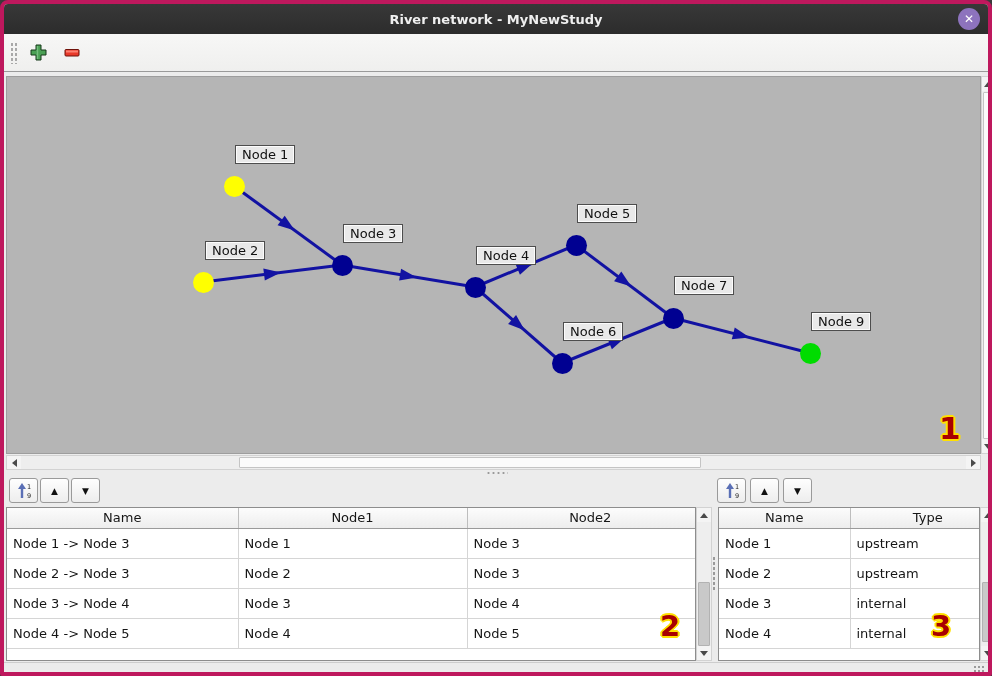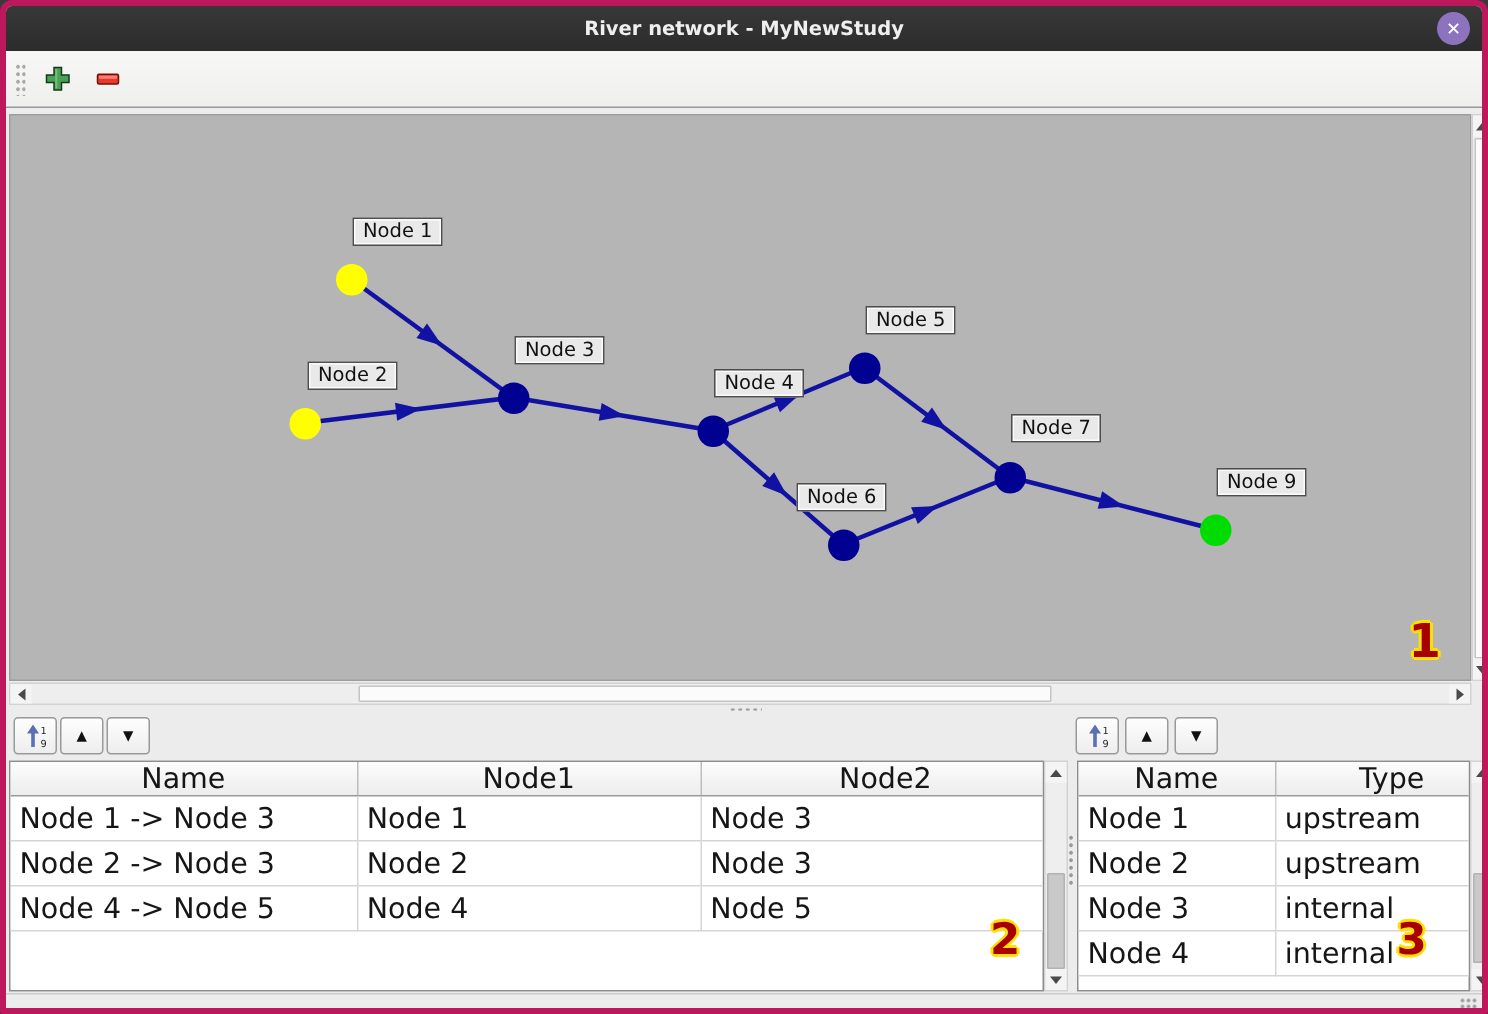--- a/index.html
+++ b/index.html
@@ -61,21 +61,21 @@
     background-image:radial-gradient(#9a9a9a 1px, transparent 1.3px); background-size:4px 5px; }
   
   .mini-btn {
     position:absolute; width:29px; height:25px; top:474px;
     background:linear-gradient(#fefefe,#ededed); border:1px solid #9a9a9a; border-radius:3px;
     display:flex; align-items:center; justify-content:center; font-size:9px; color:#111;
     cursor:pointer;
   }
   
   .table-wrap { position:absolute; top:503px; height:154px; background:#fff; border:1px solid #8d8d8d; overflow:hidden; }
-  table { border-collapse:collapse; table-layout:fixed; width:100%; font-size:19px; color:#161616; }
+  table { border-collapse:collapse; table-layout:fixed; width:100%; font-size:13px; color:#161616; }
   th {
     height:20px; font-weight:normal; text-align:center;
     background:linear-gradient(#fcfcfc,#ededed);
     border-right:1px solid #bdbdbd; border-bottom:1px solid #9a9a9a;
   }
   td { height:30px; padding-left:6px; border-right:1px solid #d5d5d5; border-bottom:1px solid #d5d5d5; background:#fff; }
   th:last-child, td:last-child { border-right:none; }
   
   #statusbar { position:absolute; left:0; top:658px; width:100%; height:18px; background:#ececec; border-top:1px solid #cdcdcd; }
   #resize-grip { position:absolute; right:3px; bottom:3px; width:12px; height:12px;
@@ -136,21 +136,21 @@
       <div class="node-label" style="left: 228px; top: 68px;">Node 1</div>
       <div class="node-dot" style="left: 185.5px; top: 194.5px; background: rgb(255, 255, 0);"></div>
       <div class="node-label" style="left: 198px; top: 164px;">Node 2</div>
       <div class="node-dot" style="left: 324.5px; top: 177.5px; background: rgb(0, 0, 145);"></div>
       <div class="node-label" style="left: 336px; top: 147px;">Node 3</div>
       <div class="node-dot" style="left: 457.5px; top: 199.5px; background: rgb(0, 0, 145);"></div>
       <div class="node-label" style="left: 469px; top: 169px;">Node 4</div>
       <div class="node-dot" style="left: 558.5px; top: 157.5px; background: rgb(0, 0, 145);"></div>
       <div class="node-label" style="left: 570px; top: 127px;">Node 5</div>
       <div class="node-dot" style="left: 544.5px; top: 275.5px; background: rgb(0, 0, 145);"></div>
-      <div class="node-label" style="left: 524px; top: 245px;">Node 6</div>
+      <div class="node-label" style="left: 556px; top: 245px;">Node 6</div>
       <div class="node-dot" style="left: 655.5px; top: 230.5px; background: rgb(0, 0, 145);"></div>
       <div class="node-label" style="left: 667px; top: 199px;">Node 7</div>
       <div class="node-dot" style="left: 792.5px; top: 265.5px; background: rgb(0, 220, 0);"></div>
       <div class="node-label" style="left: 804px; top: 235px;">Node 9</div>
     </div>
 
   <div class="sb" style="left:977px; top:72px; width:14px; height:378px;">
     <div class="sb-btn" style="left:0; top:0; width:12px; height:14px;">
         <span class="tri-up"></span>
       </div>
@@ -216,20 +216,25 @@
             <td>Node 1 -&gt; Node 3</td>
             <td>Node 1</td>
             <td>Node 3</td>
           </tr>
           <tr>
             <td>Node 2 -&gt; Node 3</td>
             <td>Node 2</td>
             <td>Node 3</td>
           </tr>
           <tr>
+            <td>Node 3 -&gt; Node 4</td>
+            <td>Node 3</td>
+            <td>Node 4</td>
+          </tr>
+          <tr>
             <td>Node 4 -&gt; Node 5</td>
             <td>Node 4</td>
             <td>Node 5</td>
           </tr>
         </tbody>
     </table>
   </div>
 
   <div class="sb" style="left:692px; top:503px; width:16px; height:154px;">
     <div class="sb-btn" style="left:0; top:0; width:14px; height:14px;">

